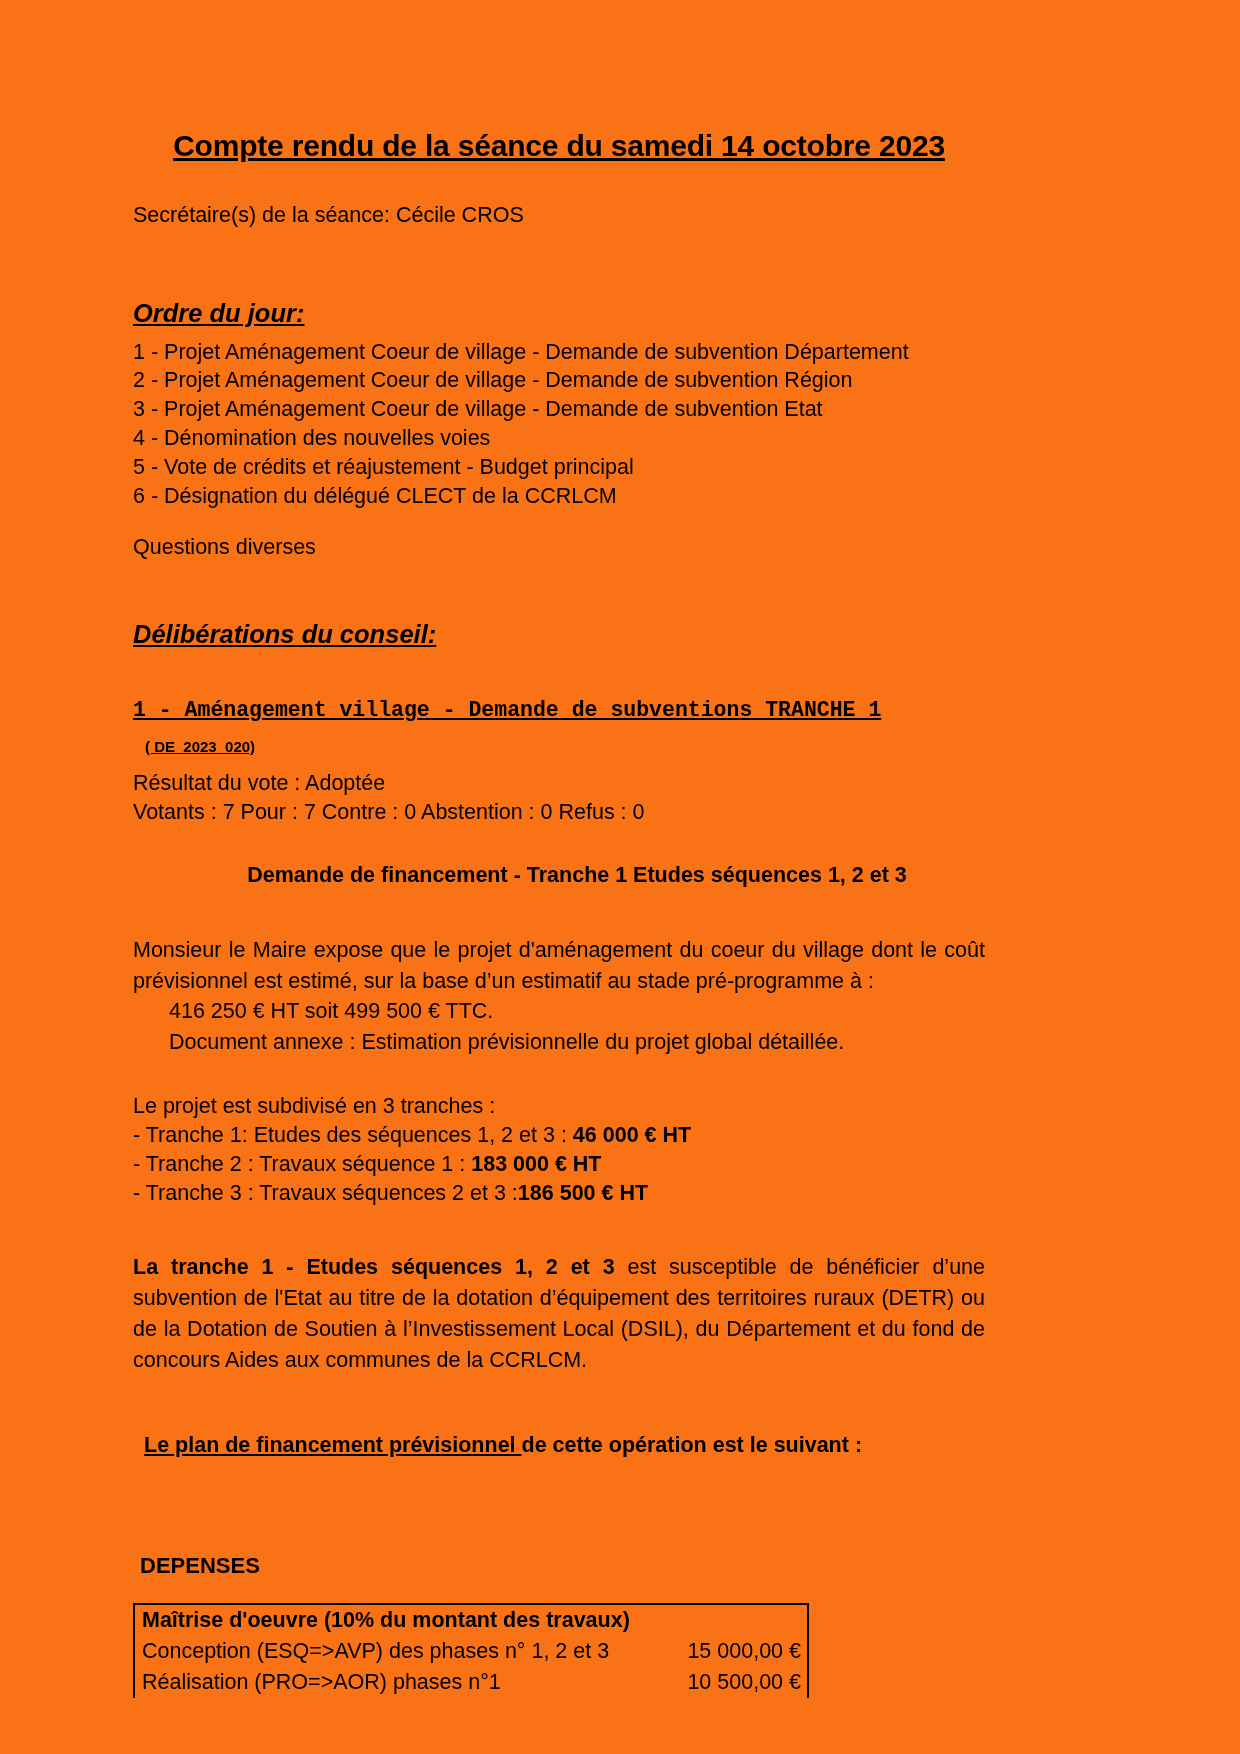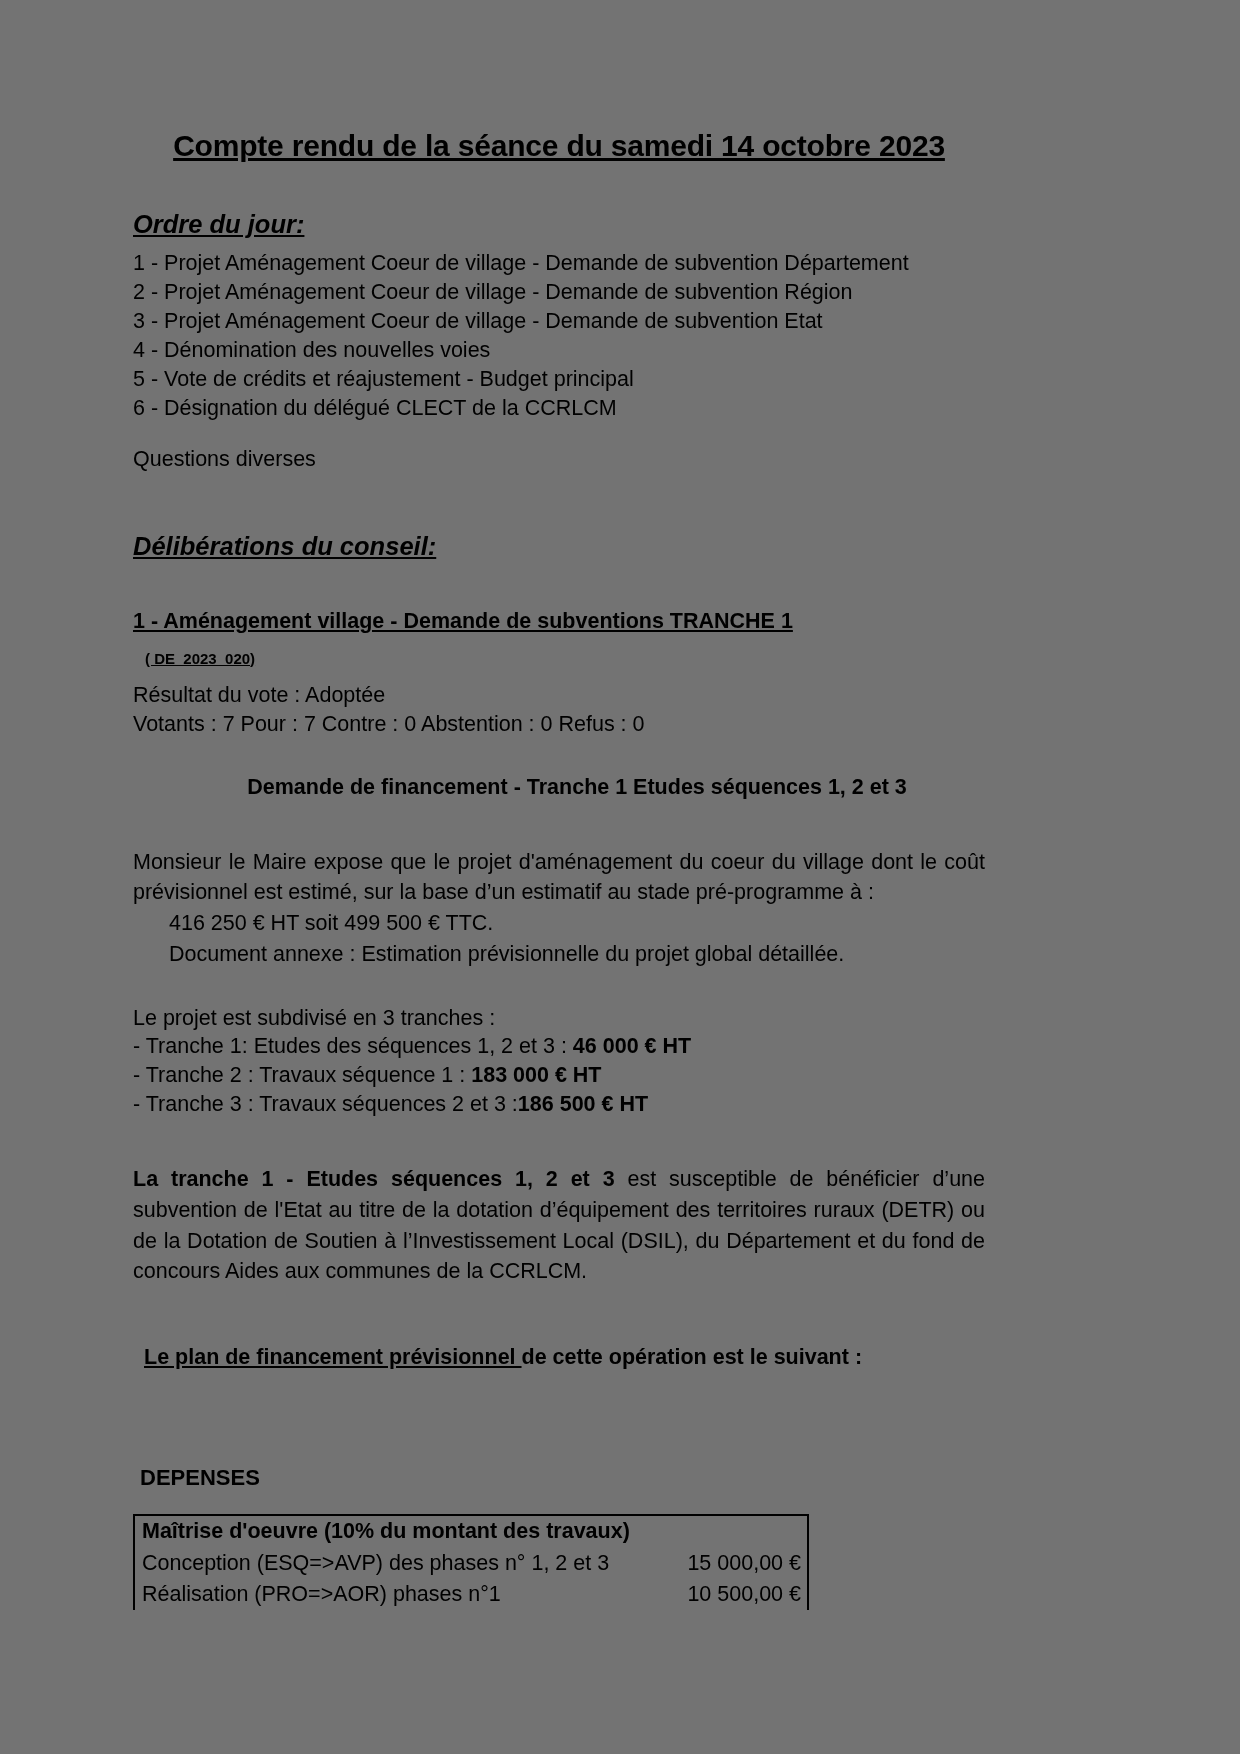--- a/index.html
+++ b/index.html
@@ -13,21 +13,21 @@
     font-family: "Liberation Sans", sans-serif;
     color: #000000;
     overflow: hidden;
     position: relative;
   }
   .page {
     position: absolute;
     left: 0; top: 0;
     width: 1240px;
     height: 1754px;
-    background: #737373;
+    background: #f97316;
   }
   .content {
     position: absolute;
     left: 133px;
     top: 0;
     width: 852px;
   }
 
   
   .doc-title {
@@ -79,20 +79,21 @@
     line-height: 1.345;
     white-space: nowrap;
   }
 
   
   .delib-heading {
     font-size: 21.5px;
     font-weight: bold;
     line-height: 1.36;
     margin: 0;
+    font-family: Liberation Mono, monospace;
   }
   .delib-heading span {
     text-decoration: underline;
     display: inline-block;
   }
   .delib-ref {
     font-size: 15px;
     font-weight: bold;
     line-height: 1.36;
     margin: 12px;
@@ -181,20 +182,21 @@
   }
 </style>
 </head>
 <body>
 
 <div class="page">
   <div class="content">
 
     <div class="doc-title">Compte rendu de la séance du samedi 14 octobre 2023</div>
 
+    <p class="secretary">Secrétaire(s) de la séance: Cécile CROS</p>
 
     <div class="spacer-lg"></div>
 
     <div class="section-heading">Ordre du jour:</div>
 
     <ul class="agenda">
       <li>1 - Projet Aménagement Coeur de village - Demande de subvention Département</li>
       <li>2 - Projet Aménagement Coeur de village - Demande de subvention Région</li>
       <li>3 - Projet Aménagement Coeur de village - Demande de subvention Etat</li>
       <li>4 - Dénomination des nouvelles voies</li>

